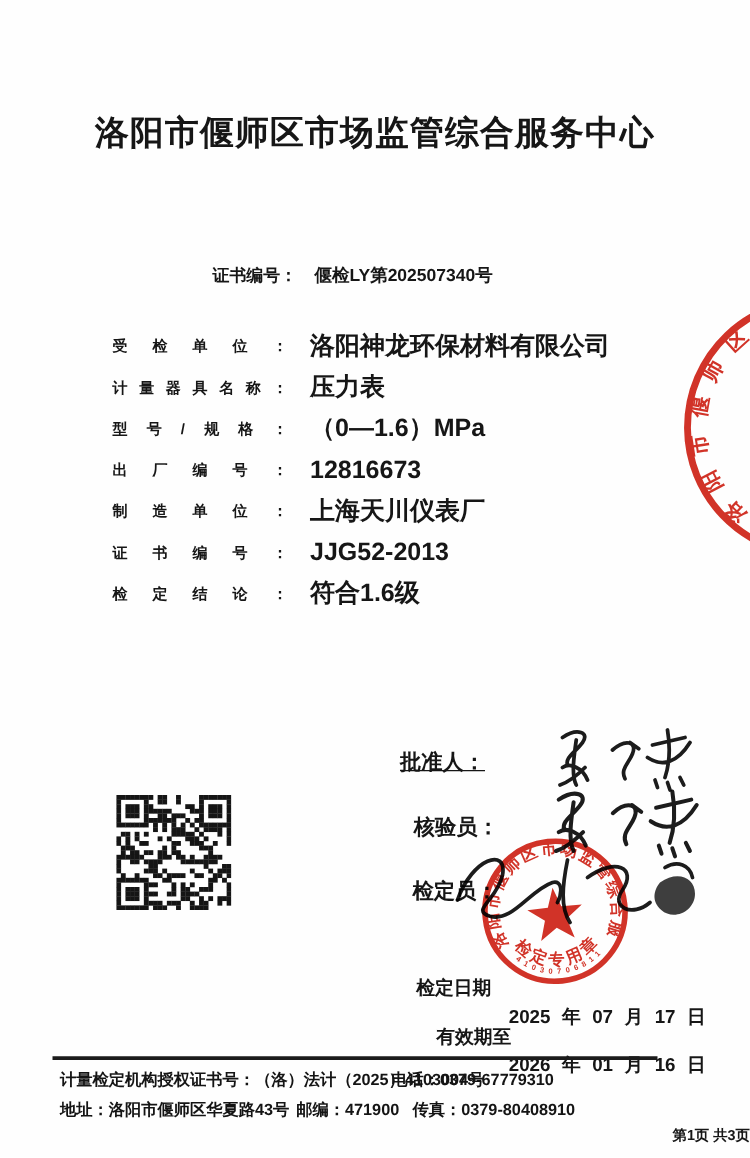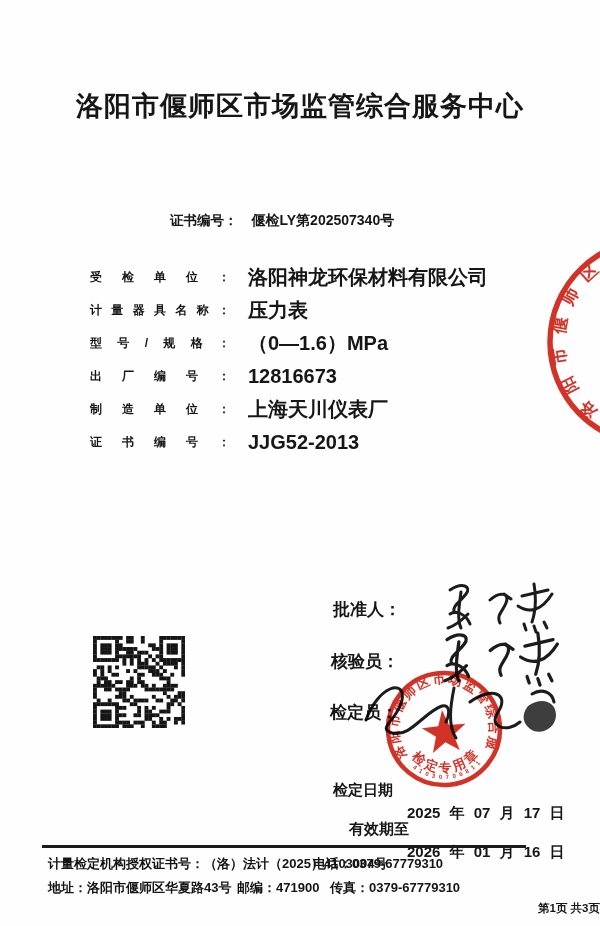--- a/index.html
+++ b/index.html
@@ -67,23 +67,26 @@
   </div>
 
   <div class="field-row">
     <span class="f-label">制造单位：</span><span class="f-value">上海天川仪表厂</span>
   </div>
 
   <div class="field-row">
     <span class="f-label">证书编号：</span><span class="f-value">JJG52-2013</span>
   </div>
 
+  <div class="field-row">
+    <span class="f-label">检定结论：</span><span class="f-value">符合1.6级</span>
+  </div>
 </div>
 
-  <div class="sig-label" style="top:598px;left:333px;">批准人：</div>
+  <div class="sig-label" style="top:598px;left:320px;text-decoration:underline;">批准人：</div>
   <div class="sig-label" style="top:650px;left:331px;">核验员：</div>
   <div class="sig-label" style="top:701px;left:330px;">检定员：</div>
 
   <svg class="sig-svg" style="left:438px;top:578px;" width="122" height="56" viewBox="0 0 122 56" aria-label="signature">
     <path d="M12,12 C24,4 34,8 28,16 C22,24 14,28 16,34 M23,14 C21,28 19,42 23,50"></path>
     <path d="M12,36 C18,32 28,36 32,46 M30,36 C24,42 16,48 10,50"></path>
     <path d="M52,22 C62,13 72,15 68,25 C65,33 58,37 62,45 M66,16 L73,21"></path>
     <path d="M96,6 C98,18 98,32 94,44 M84,18 L110,12 M80,28 C92,36 104,32 114,16"></path>
     <path d="M86,46 l2,6 M96,48 l2,6 M106,44 l3,6"></path>
   </svg>
@@ -457,16 +460,16 @@
   <div class="date-label" style="top:781px;left:333px;">检定日期</div>
   <div class="date-value" style="top:781px;left:407px;">2025 年 07 月 17 日</div>
   <div class="date-label" style="top:820px;left:333px;margin-left:16px;">有效期至</div>
   <div class="date-value" style="top:820px;left:407px;">2026 年 01 月 16 日</div>
 
   <div class="divider"></div>
   <div class="foot" style="top:855px;left:48px;">计量检定机构授权证书号：（洛）法计（2025）4103004号</div>
   <div class="foot" style="top:855px;left:313px;">电话：0379-67779310</div>
   <div class="foot" style="top:879px;left:48px;">地址：洛阳市偃师区华夏路43号</div>
   <div class="foot" style="top:879px;left:237px;">邮编：471900</div>
-  <div class="foot" style="top:879px;left:330px;">传真：0379-67779310</div>
+  <div class="foot" style="top:879px;left:330px;">传真：0379-80408910</div>
   <div class="page-info">第1页  共3页</div>
 
 </div>
 
 </body></html>

